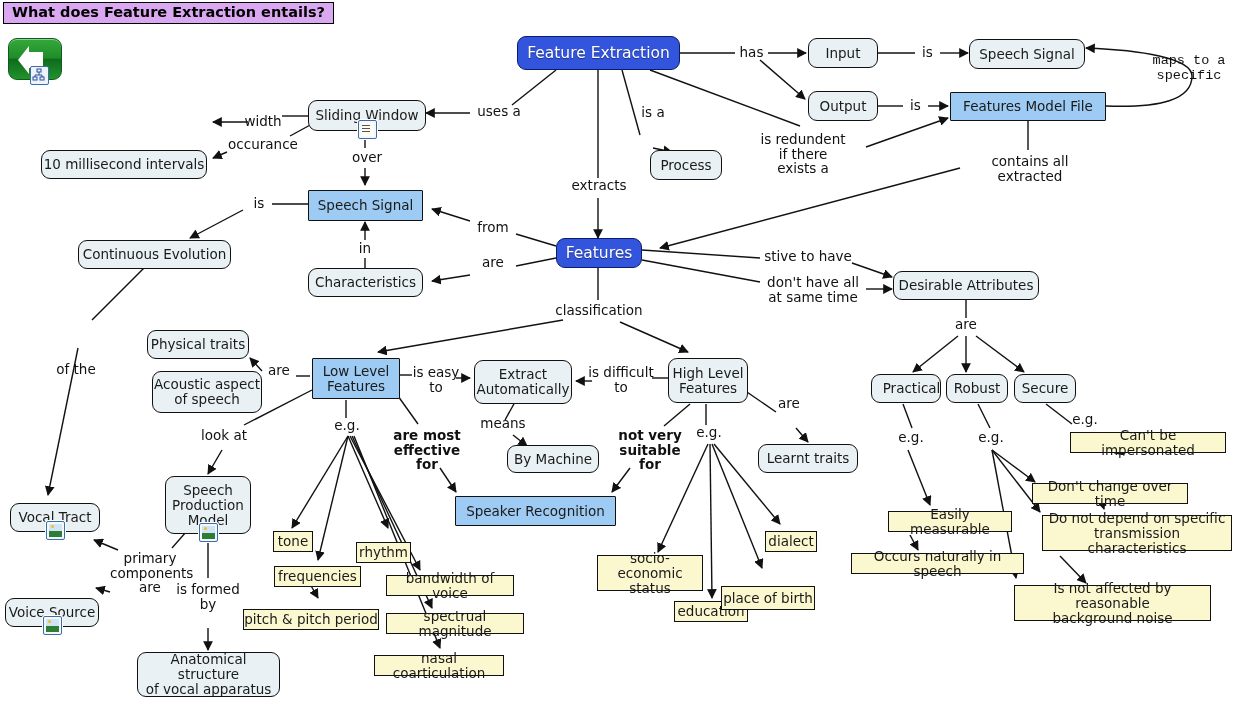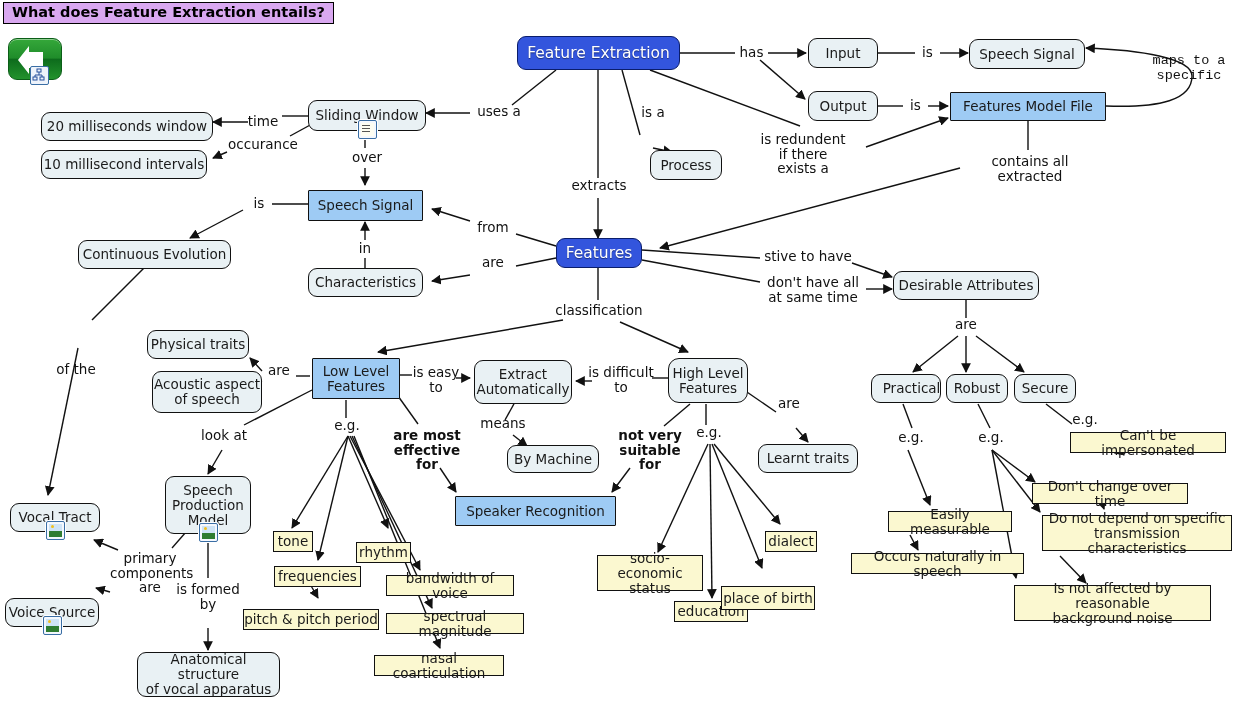--- a/index.html
+++ b/index.html
@@ -221,34 +221,33 @@
   <div class="node n-plain" style="left:808px;top:91px;width:70px;height:30px;">Output</div>
   <div class="node n-plain" style="left:969px;top:39px;width:116px;height:30px;">Speech Signal</div>
   <div class="node n-lblue" style="left:950px;top:92px;width:156px;height:29px;">Features Model File</div>
   <div class="node n-plain" style="left:650px;top:150px;width:72px;height:30px;">Process</div>
 
   <div class="node n-plain" style="left:308px;top:100px;width:118px;height:31px;">
     <span>Sliding Window</span>
     <span class="icon-badge doc"><span class="pic"></span></span>
   </div>
 
-  <div class="node n-plain" style="left:41px;top:112px;width:172px;height:29px;">20 milliseconds window</div>
   <div class="node n-plain" style="left:41px;top:150px;width:166px;height:29px;">10 millisecond intervals</div>
   <div class="node n-lblue" style="left:308px;top:190px;width:115px;height:31px;">Speech Signal</div>
   <div class="node n-plain" style="left:78px;top:240px;width:153px;height:29px;">Continuous Evolution</div>
   <div class="node n-plain" style="left:308px;top:268px;width:115px;height:29px;">Characteristics</div>
   <div class="node n-dblue" style="left:556px;top:238px;width:86px;height:30px;">Features</div>
   <div class="node n-plain" style="left:893px;top:271px;width:146px;height:29px;">Desirable Attributes</div>
   <div class="node n-plain" style="left:871px;top:374px;width:70px;height:29px;padding-left:11px;">Practical</div>
   <div class="node n-plain" style="left:946px;top:374px;width:62px;height:29px;">Robust</div>
   <div class="node n-plain" style="left:1014px;top:374px;width:62px;height:29px;">Secure</div>
 
   <div class="node n-lblue" style="left:312px;top:358px;width:88px;height:41px;">Low Level
 Features</div>
-  <div class="node n-plain" style="left:668px;top:358px;width:80px;height:45px;border-radius:11px;">High Level
+  <div class="node n-plain" style="left:668px;top:358px;width:80px;height:45px;">High Level
 Features</div>
   <div class="node n-plain" style="left:147px;top:330px;width:102px;height:29px;">Physical traits</div>
   <div class="node n-plain" style="left:124px;top:371px;width:110px;height:42px;margin-left:28px;">Acoustic aspect
 of speech</div>
   <div class="node n-plain" style="left:474px;top:360px;width:98px;height:44px;">Extract
 Automatically</div>
   <div class="node n-plain" style="left:507px;top:445px;width:92px;height:28px;">By Machine</div>
   <div class="node n-lblue" style="left:455px;top:496px;width:161px;height:30px;">Speaker Recognition</div>
   <div class="node n-plain" style="left:758px;top:444px;width:100px;height:29px;">Learnt traits</div>
 
@@ -297,21 +296,21 @@
   <div class="lbl" style="left:903px;top:98px;width:25px;">is</div>
   <div class="lbl" style="left:1143px;top:54px;width:92px;font-family:Liberation Mono, monospace;">maps to a
 specific</div>
   <div class="lbl" style="left:740px;top:132px;width:126px;">is redundent
 if there
 exists a</div>
   <div class="lbl" style="left:957px;top:154px;width:146px;">contains all extracted</div>
   <div class="lbl" style="left:634px;top:105px;width:38px;">is a</div>
   <div class="lbl" style="left:470px;top:104px;width:58px;">uses a</div>
   <div class="lbl" style="left:568px;top:178px;width:62px;">extracts</div>
-  <div class="lbl" style="left:241px;top:114px;width:44px;">time</div>
+  <div class="lbl" style="left:241px;top:114px;width:44px;">width</div>
   <div class="lbl" style="left:224px;top:137px;width:78px;">occurance</div>
   <div class="lbl" style="left:348px;top:150px;width:38px;">over</div>
   <div class="lbl" style="left:246px;top:196px;width:26px;">is</div>
   <div class="lbl" style="left:354px;top:241px;width:22px;">in</div>
   <div class="lbl" style="left:472px;top:220px;width:42px;">from</div>
   <div class="lbl" style="left:472px;top:255px;width:42px;">are</div>
   <div class="lbl" style="left:50px;top:362px;width:52px;">of the</div>
   <div class="lbl" style="left:762px;top:249px;width:92px;">stive to have</div>
   <div class="lbl" style="left:758px;top:275px;width:110px;">don't have all
 at same time</div>

